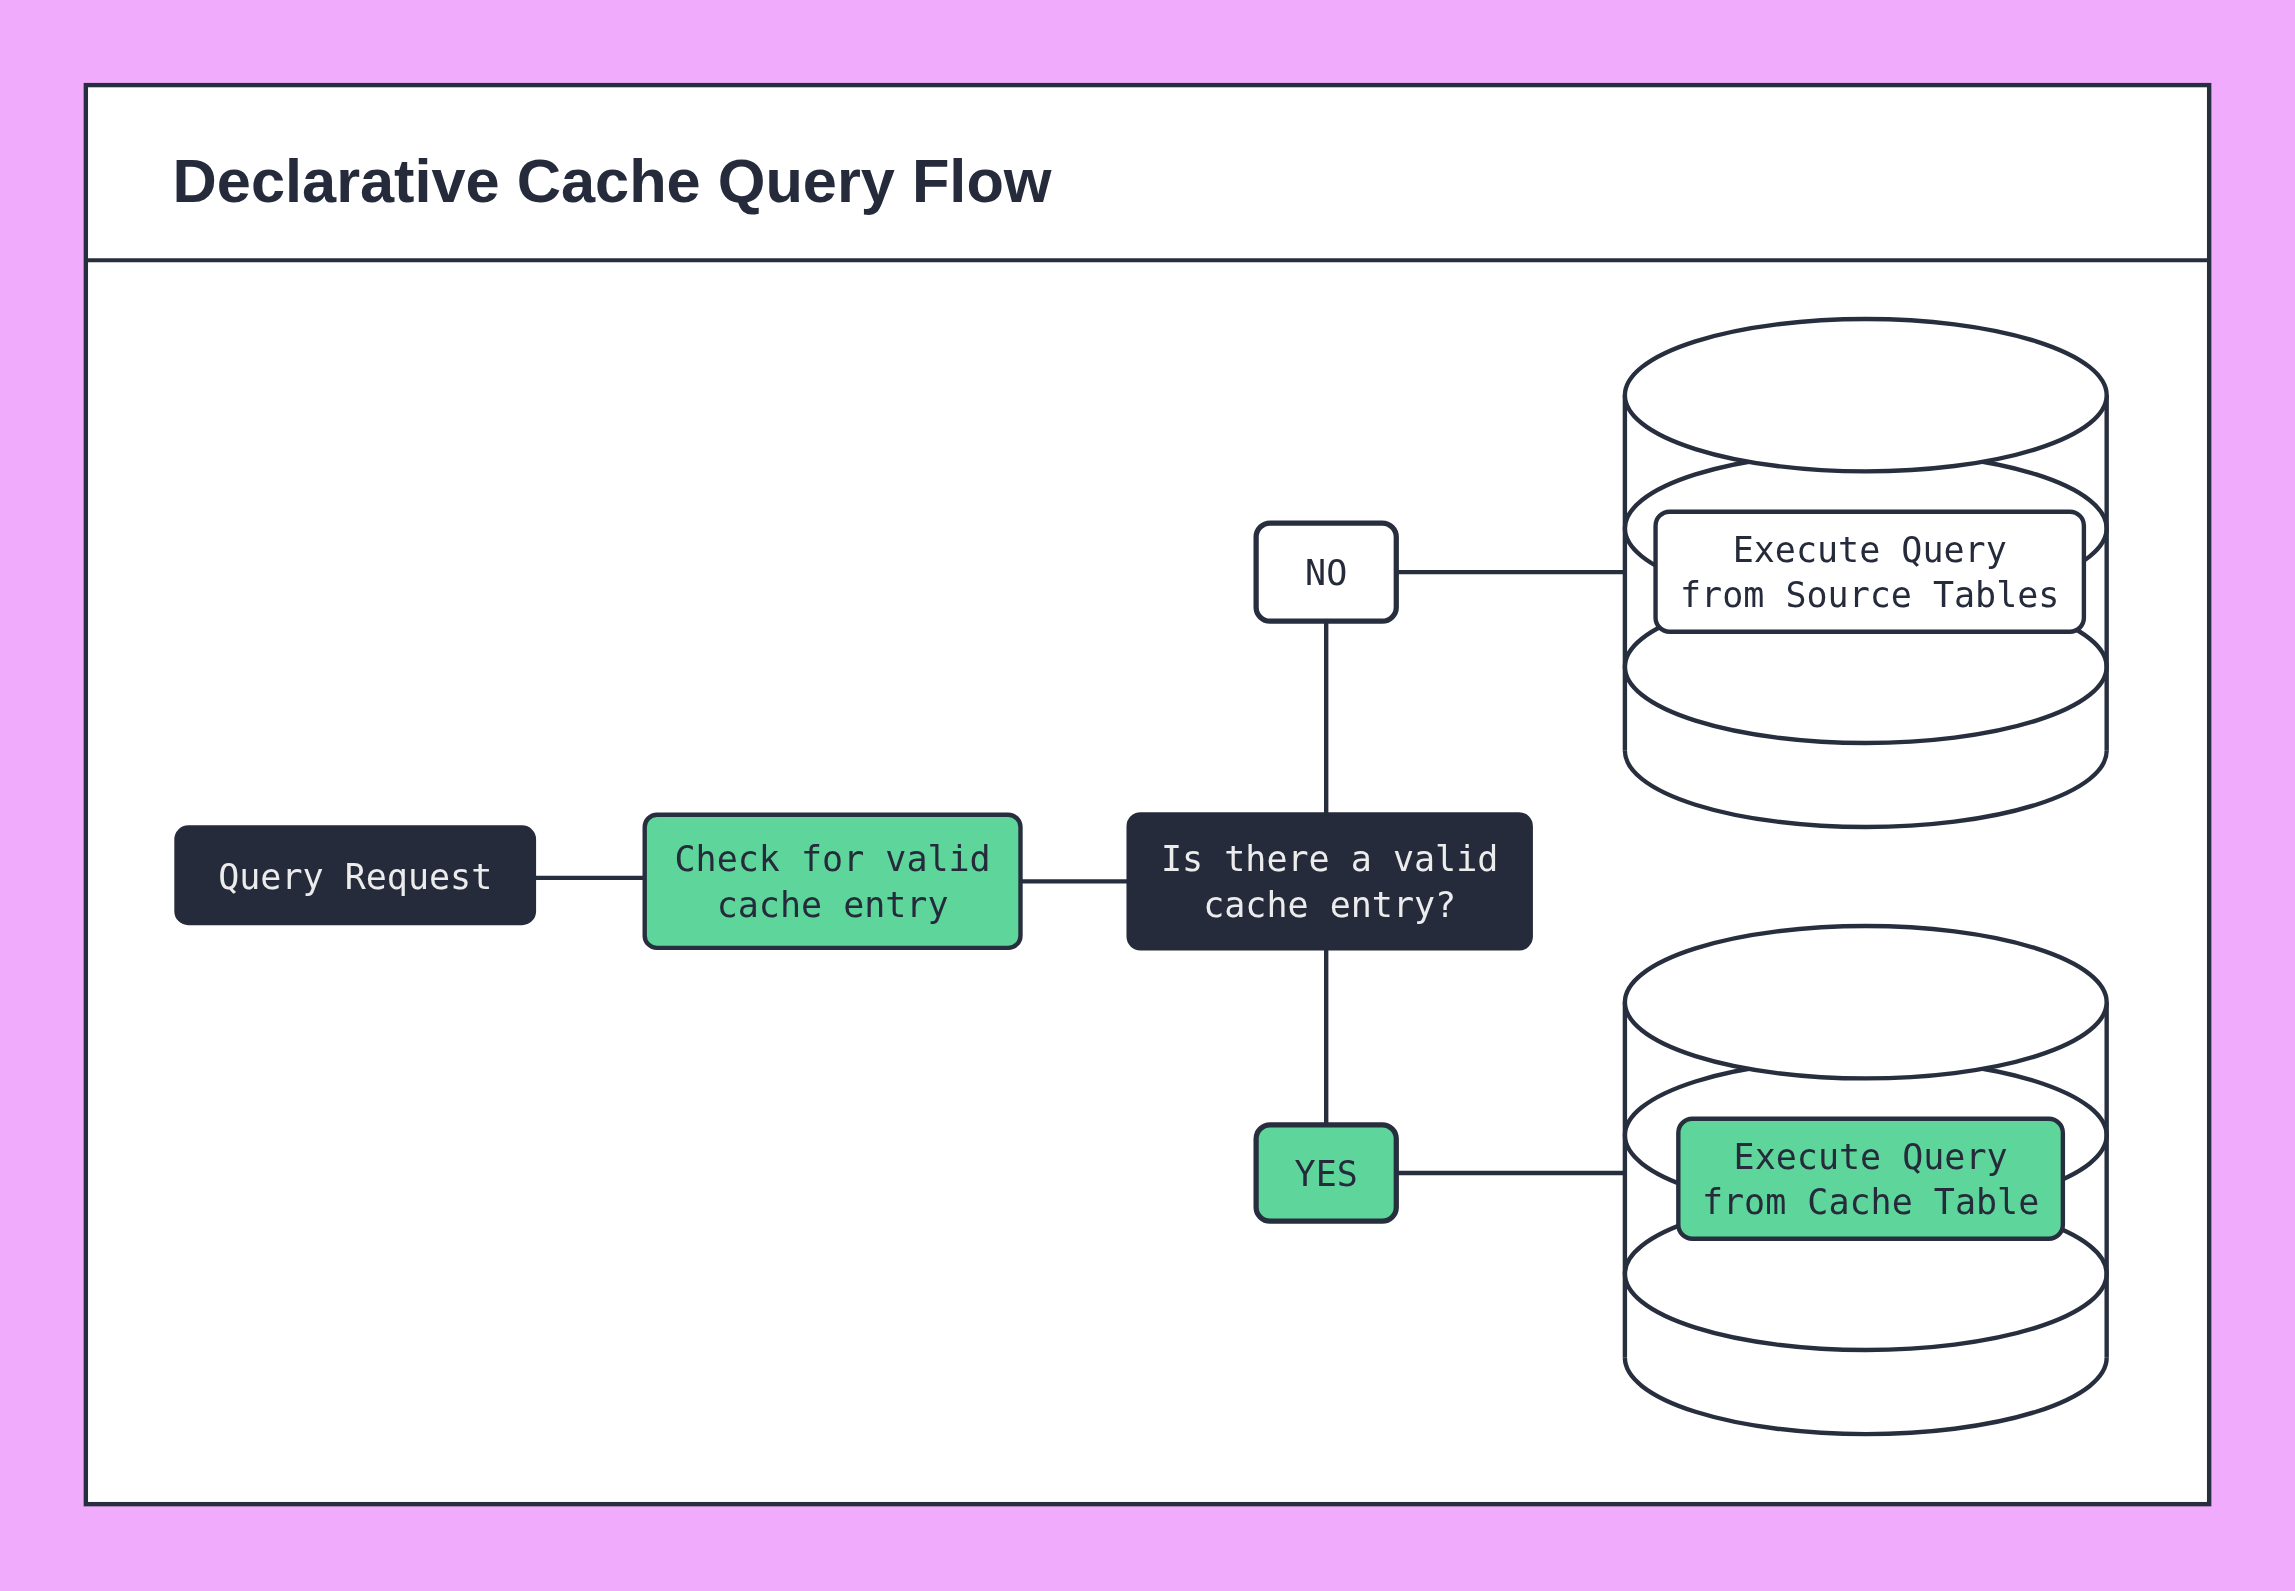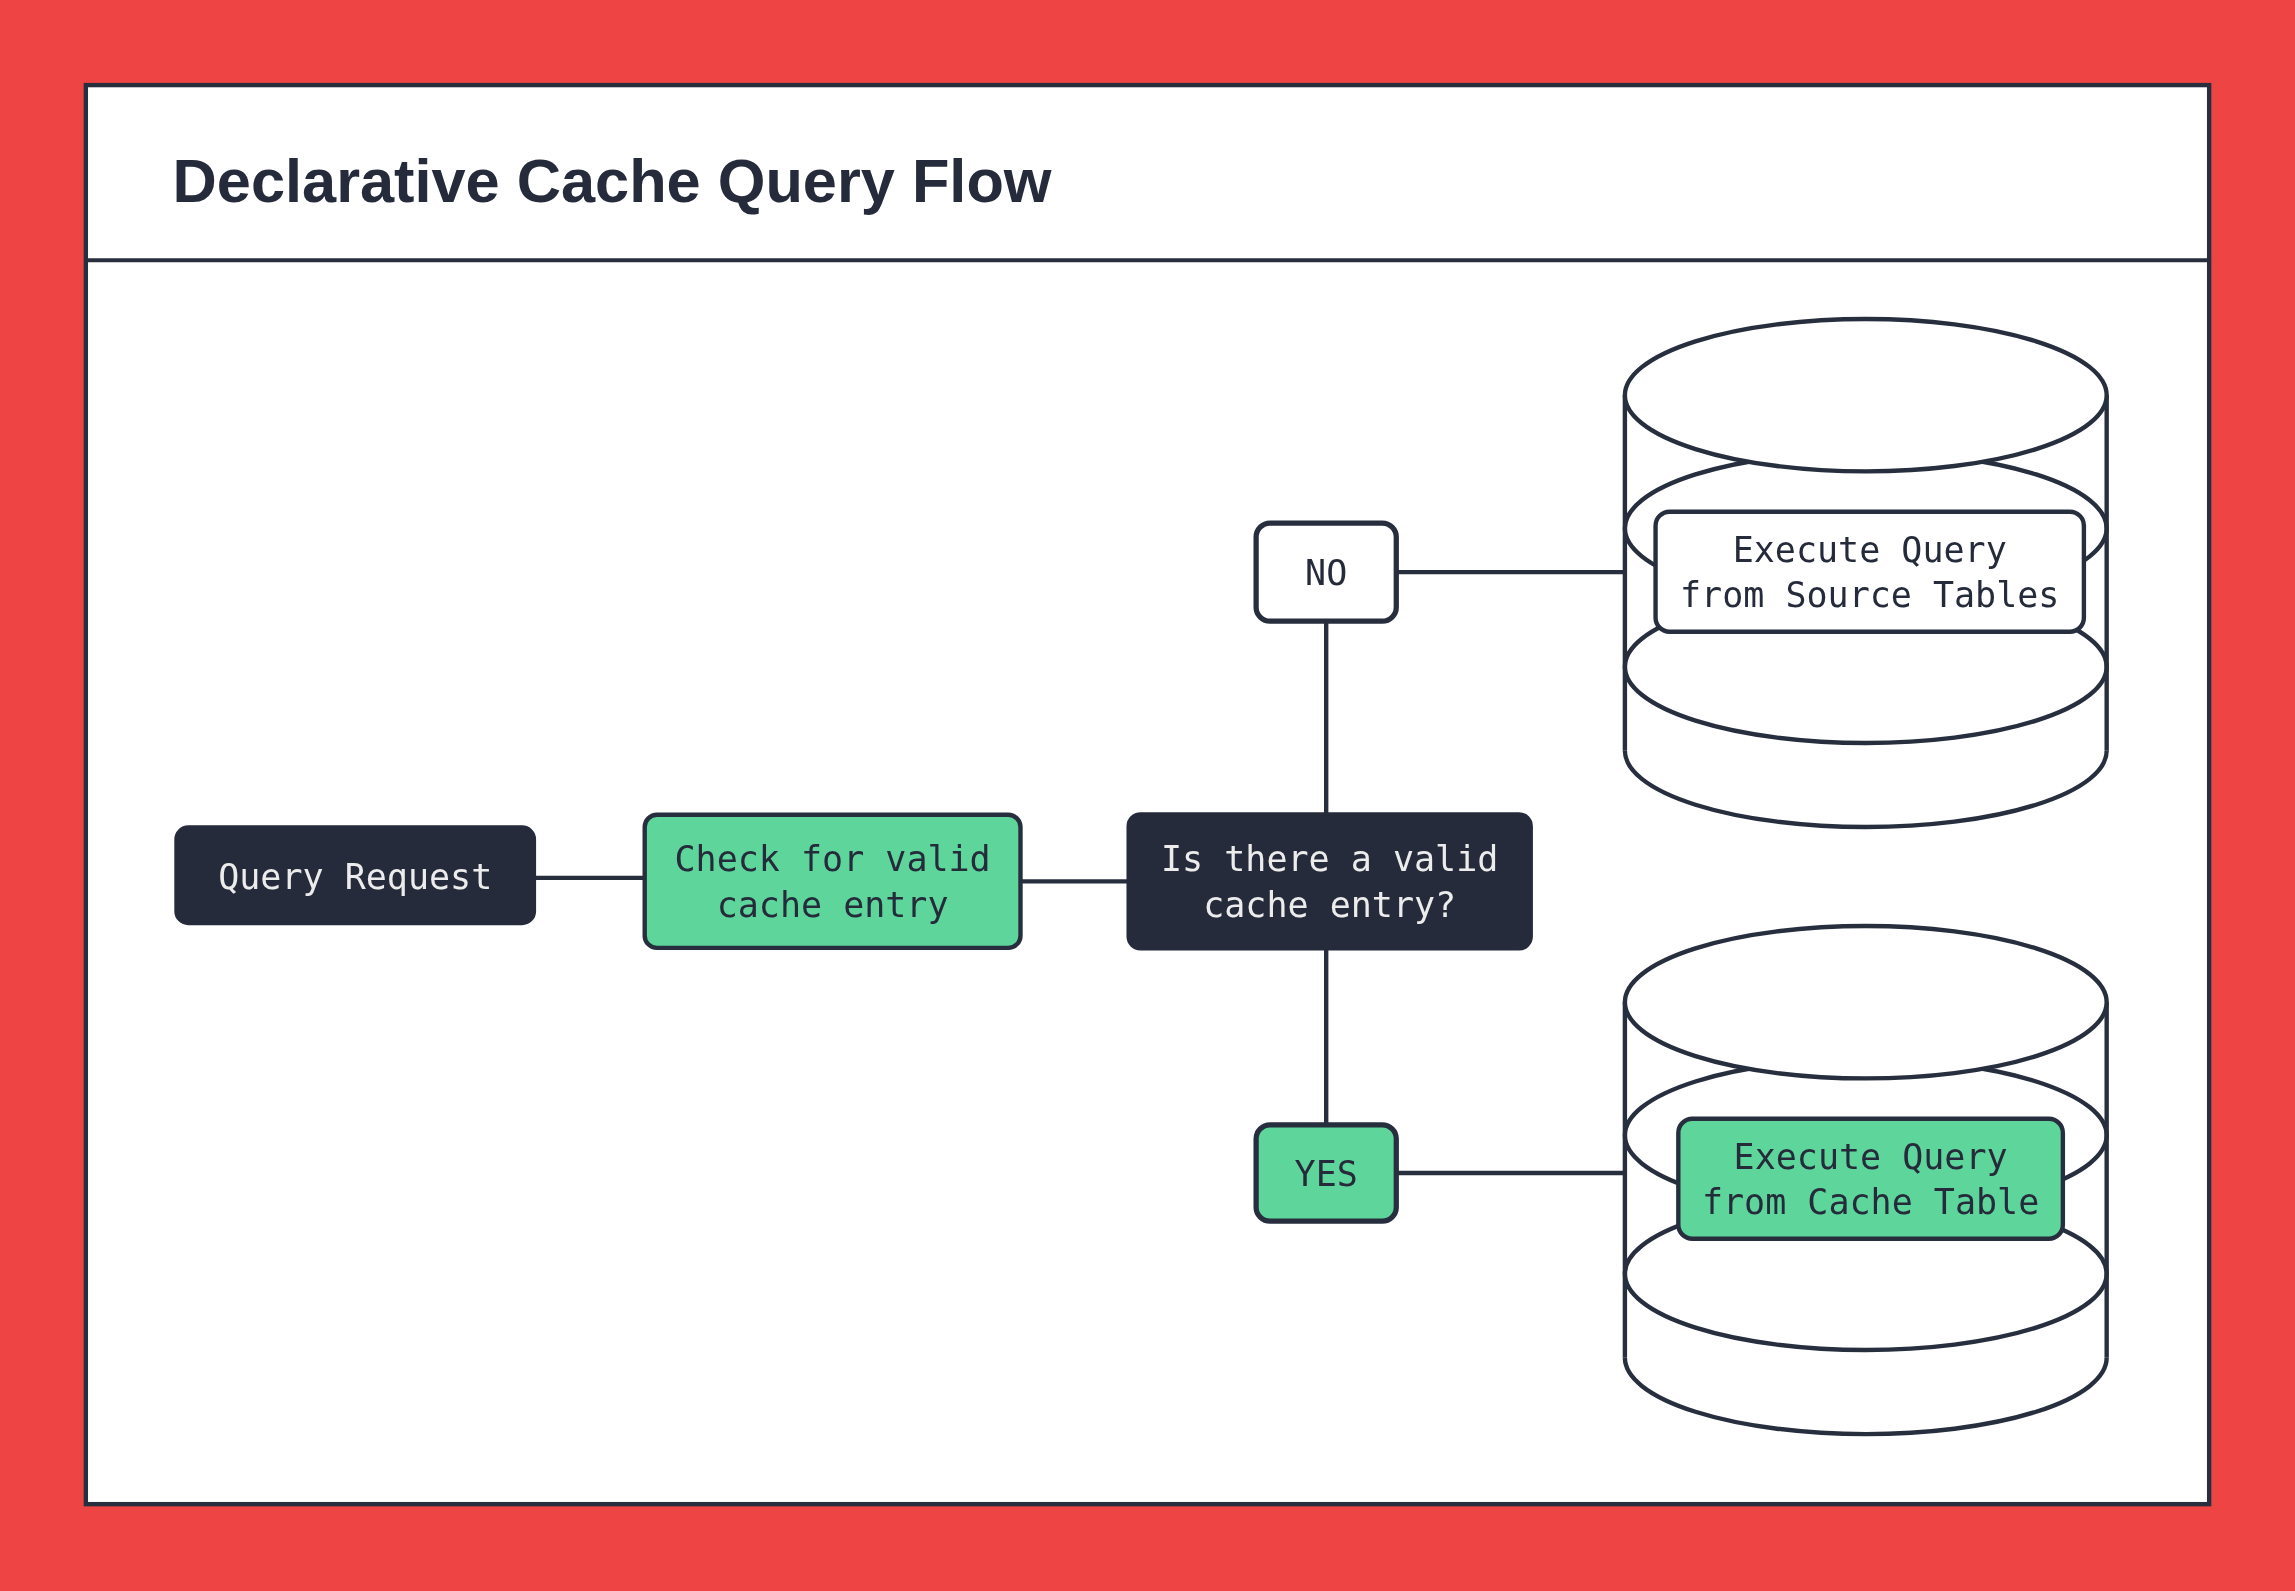--- a/index.html
+++ b/index.html
@@ -4,21 +4,21 @@
 <style>
   html, body {
     margin: 0;
     padding: 0;
     background: #ffffff;
   }
   .stage {
     position: relative;
     width: 2295px;
     height: 1591px;
-    background: #ef4444;
+    background: #f0abfc;
     overflow: hidden;
   }
   svg { display: block; }
   .frame        { stroke: #272e3e; stroke-width: 5; fill: #ffffff; }
   .divider      { stroke: #272e3e; stroke-width: 4.5; }
   .connector    { stroke: #272e3e; stroke-width: 5; fill: none; }
 
   .dark-box     { fill: #252b3a; stroke: #252b3a; stroke-width: 4; }
   .green-box    { fill: #5ed69b; stroke: #272e3e; stroke-width: 5; }
   .white-box    { fill: #ffffff; stroke: #272e3e; stroke-width: 6; }

